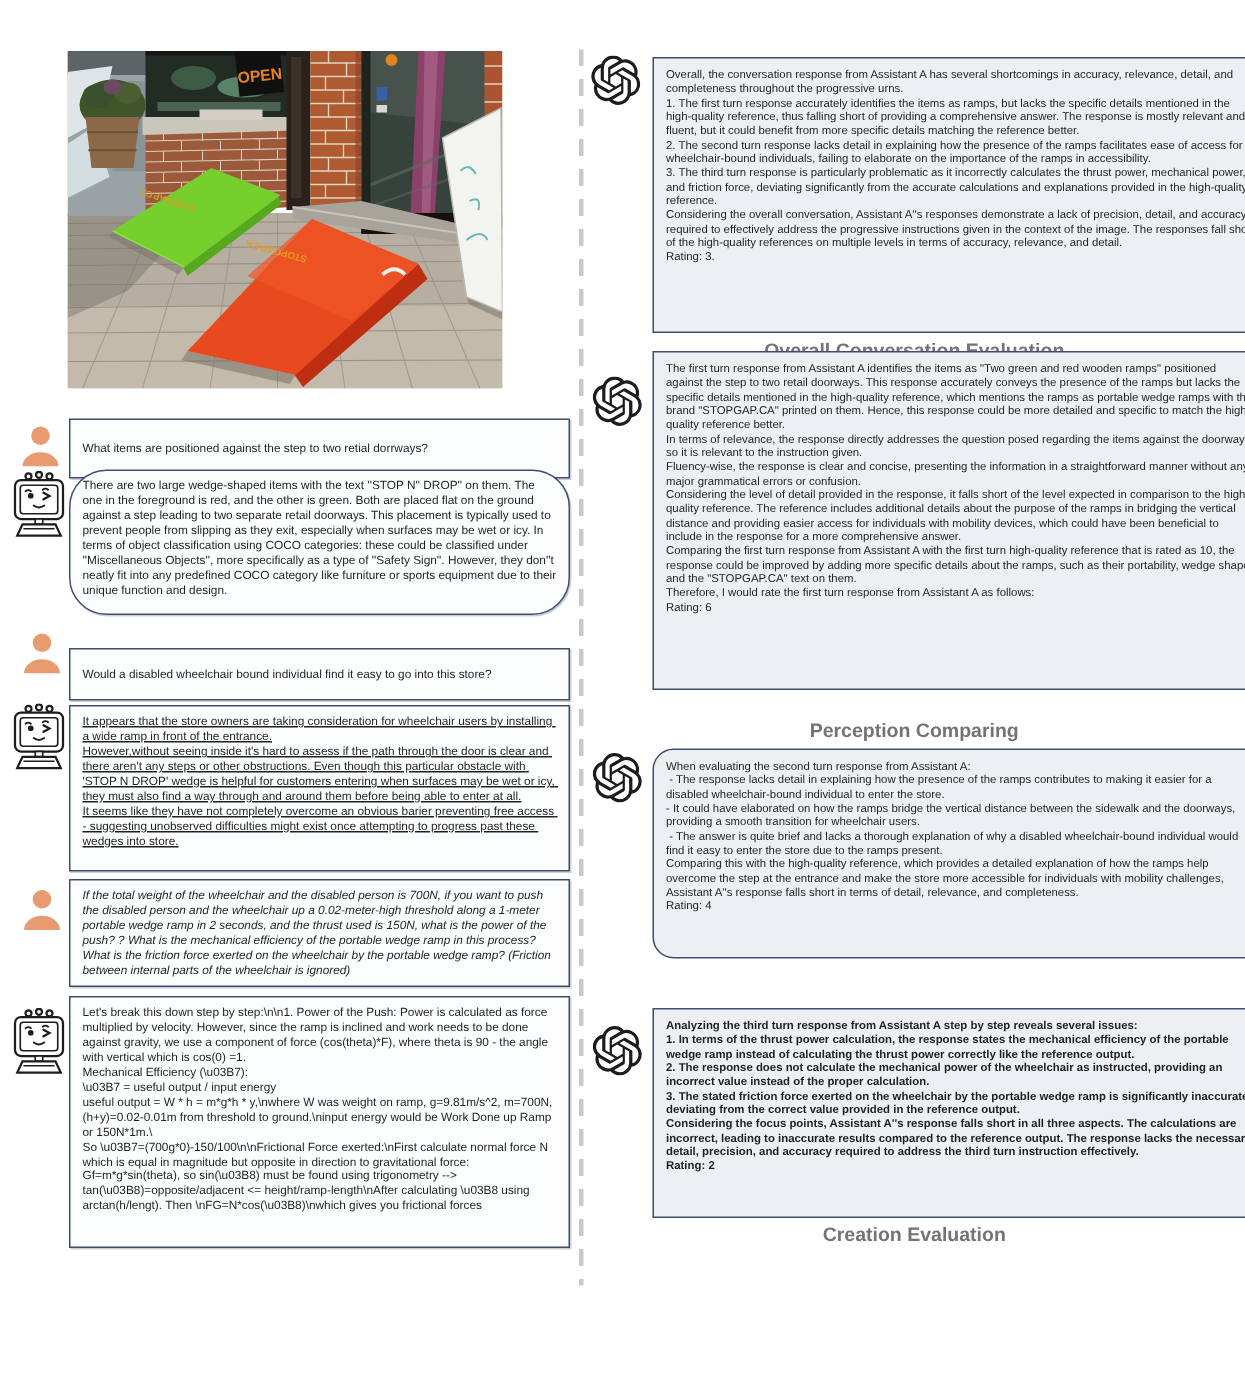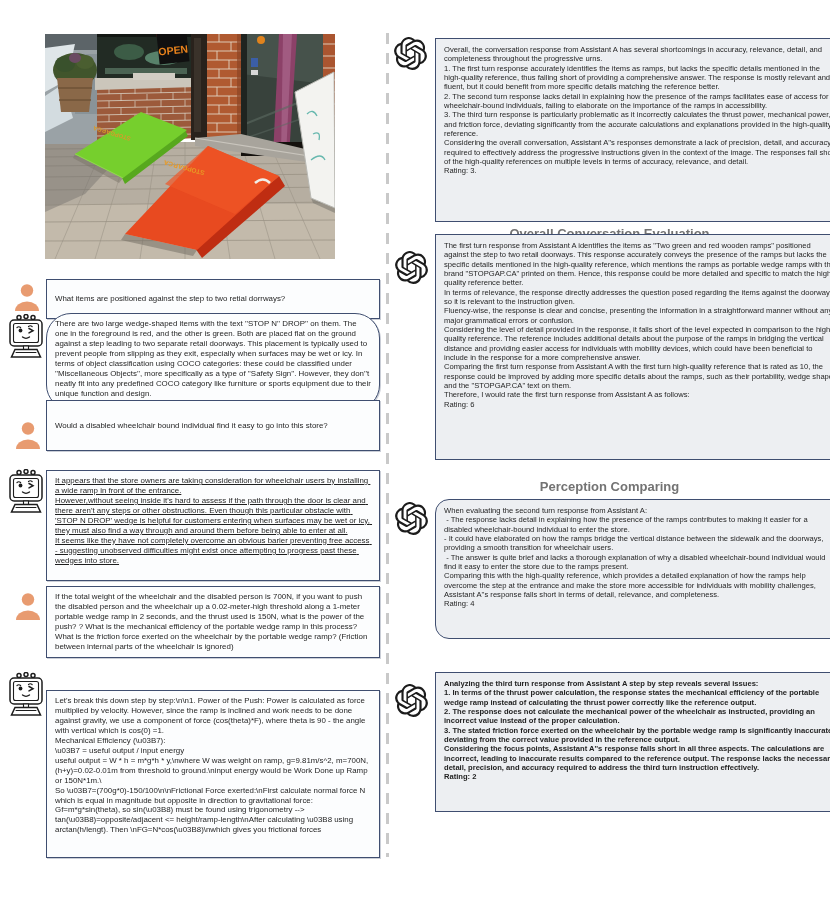--- a/index.html
+++ b/index.html
@@ -9,24 +9,24 @@
   .divider{position:absolute;left:386px;top:33px;width:3px;height:824px;
            background:repeating-linear-gradient(to bottom,#c9c9c9 0 11px,transparent 11px 20px);}
   
   .lbox{position:absolute;left:46px;width:334px;box-sizing:border-box;
         border:1.4px solid #3f4e70;background:#fcfdfe;padding:5px 8px;
         font-size:7.9px;line-height:1.26;white-space:pre-wrap;
         box-shadow:1px 1px 0 rgba(63,78,112,.28);}
   .lbox.center{display:flex;align-items:center;}
   .q0{top:279px;height:40px;}
   .a0{top:313px;min-height:97px;border-radius:25px;}
-  .q1{top:400px;height:51px;}
+  .q1{top:432px;height:35px;}
   .a1{top:470px;min-height:111px;text-decoration:underline;}
-  .q2{top:586px;min-height:71px;}
-  .a2{top:664px;min-height:168px;margin-top:26px;}
+  .q2{top:586px;min-height:71px;font-style:italic;}
+  .a2{top:664px;min-height:168px;}
   
   .uicon{position:absolute;width:30px;height:30px;}
   .u0{left:12px;top:281px;} .u1{left:13px;top:419px;} .u2{left:13px;top:590px;}
   .ricon{position:absolute;width:38px;height:48px;}
   .r0{left:7px;top:314px;} .r1{left:7px;top:469px;} .r2{left:7px;top:672px;}
   
   .rbox{position:absolute;left:435px;width:411px;box-sizing:border-box;
         border:1.5px solid #3f4e70;background:#edeff2;padding:6px 8px;
         font-size:7.6px;line-height:1.23;white-space:pre-wrap;}
   .e0{top:38px;min-height:184px;}
@@ -365,14 +365,15 @@
     <svg viewBox="0 0 24 24" width="33" height="33">
         <path fill="#1c1c1c" d="M22.2819 9.8211a5.9847 5.9847 0 0 0-.5157-4.9108 6.0462 6.0462 0 0 0-6.5098-2.9A6.0651 6.0651 0 0 0 4.9807 4.1818a5.9847 5.9847 0 0 0-3.9977 2.9 6.0462 6.0462 0 0 0 .7427 7.0966 5.98 5.98 0 0 0 .511 4.9107 6.051 6.051 0 0 0 6.5146 2.9001A5.9847 5.9847 0 0 0 13.2599 24a6.0557 6.0557 0 0 0 5.7718-4.2058 5.9894 5.9894 0 0 0 3.9977-2.9001 6.0557 6.0557 0 0 0-.7475-7.073zm-9.022 12.6081a4.4755 4.4755 0 0 1-2.8764-1.0408l.1419-.0804 4.7783-2.7582a.7948.7948 0 0 0 .3927-.6813v-6.7369l2.02 1.1686a.071.071 0 0 1 .038.0615v5.5826a4.504 4.504 0 0 1-4.4945 4.4849zm-9.6607-4.1254a4.4708 4.4708 0 0 1-.5346-3.0137l.142.0852 4.783 2.7582a.7712.7712 0 0 0 .7806 0l5.8428-3.3685v2.3324a.0804.0804 0 0 1-.0332.0615L9.74 19.9502a4.4992 4.4992 0 0 1-6.1408-1.6464zM2.3408 7.8956a4.485 4.485 0 0 1 2.3655-1.9728V11.6a.7664.7664 0 0 0 .3879.6765l5.8144 3.3543-2.0201 1.1685a.0757.0757 0 0 1-.071 0l-4.8303-2.7865A4.504 4.504 0 0 1 2.3408 7.8956zm16.5963 3.8558L13.1038 8.364 15.1192 7.2a.0757.0757 0 0 1 .071 0l4.8303 2.7913a4.4944 4.4944 0 0 1-.6765 8.1042v-5.6772a.79.79 0 0 0-.407-.667zm2.0107-3.0231l-.142-.0852-4.7735-2.7818a.7759.7759 0 0 0-.7854 0L9.409 9.2297V6.8974a.0662.0662 0 0 1 .0284-.0615l4.8303-2.7866a4.4992 4.4992 0 0 1 6.6802 4.66zM8.3065 12.863l-2.02-1.1638a.0804.0804 0 0 1-.038-.0567V6.0742a4.4992 4.4992 0 0 1 7.3757-3.4537l-.142.0805L8.704 5.459a.7948.7948 0 0 0-.3927.6813zm1.0976-2.3654l2.602-1.4998 2.6069 1.4998v2.9994l-2.5974 1.4997-2.6067-1.4997z"></path>
       </svg>
   </div>
   <div class="rbox e3">Analyzing the third turn response from Assistant A step by step reveals several issues:
 1. In terms of the thrust power calculation, the response states the mechanical efficiency of the portable wedge ramp instead of calculating the thrust power correctly like the reference output.
 2. The response does not calculate the mechanical power of the wheelchair as instructed, providing an incorrect value instead of the proper calculation.
 3. The stated friction force exerted on the wheelchair by the portable wedge ramp is significantly inaccurate, deviating from the correct value provided in the reference output.
 Considering the focus points, Assistant A''s response falls short in all three aspects. The calculations are incorrect, leading to inaccurate results compared to the reference output. The response lacks the necessary detail, precision, and accuracy required to address the third turn instruction effectively.
 Rating: 2</div>
+  <div class="etitle t3">Creation Evaluation</div>
 
 </div>
 
 </body></html>

